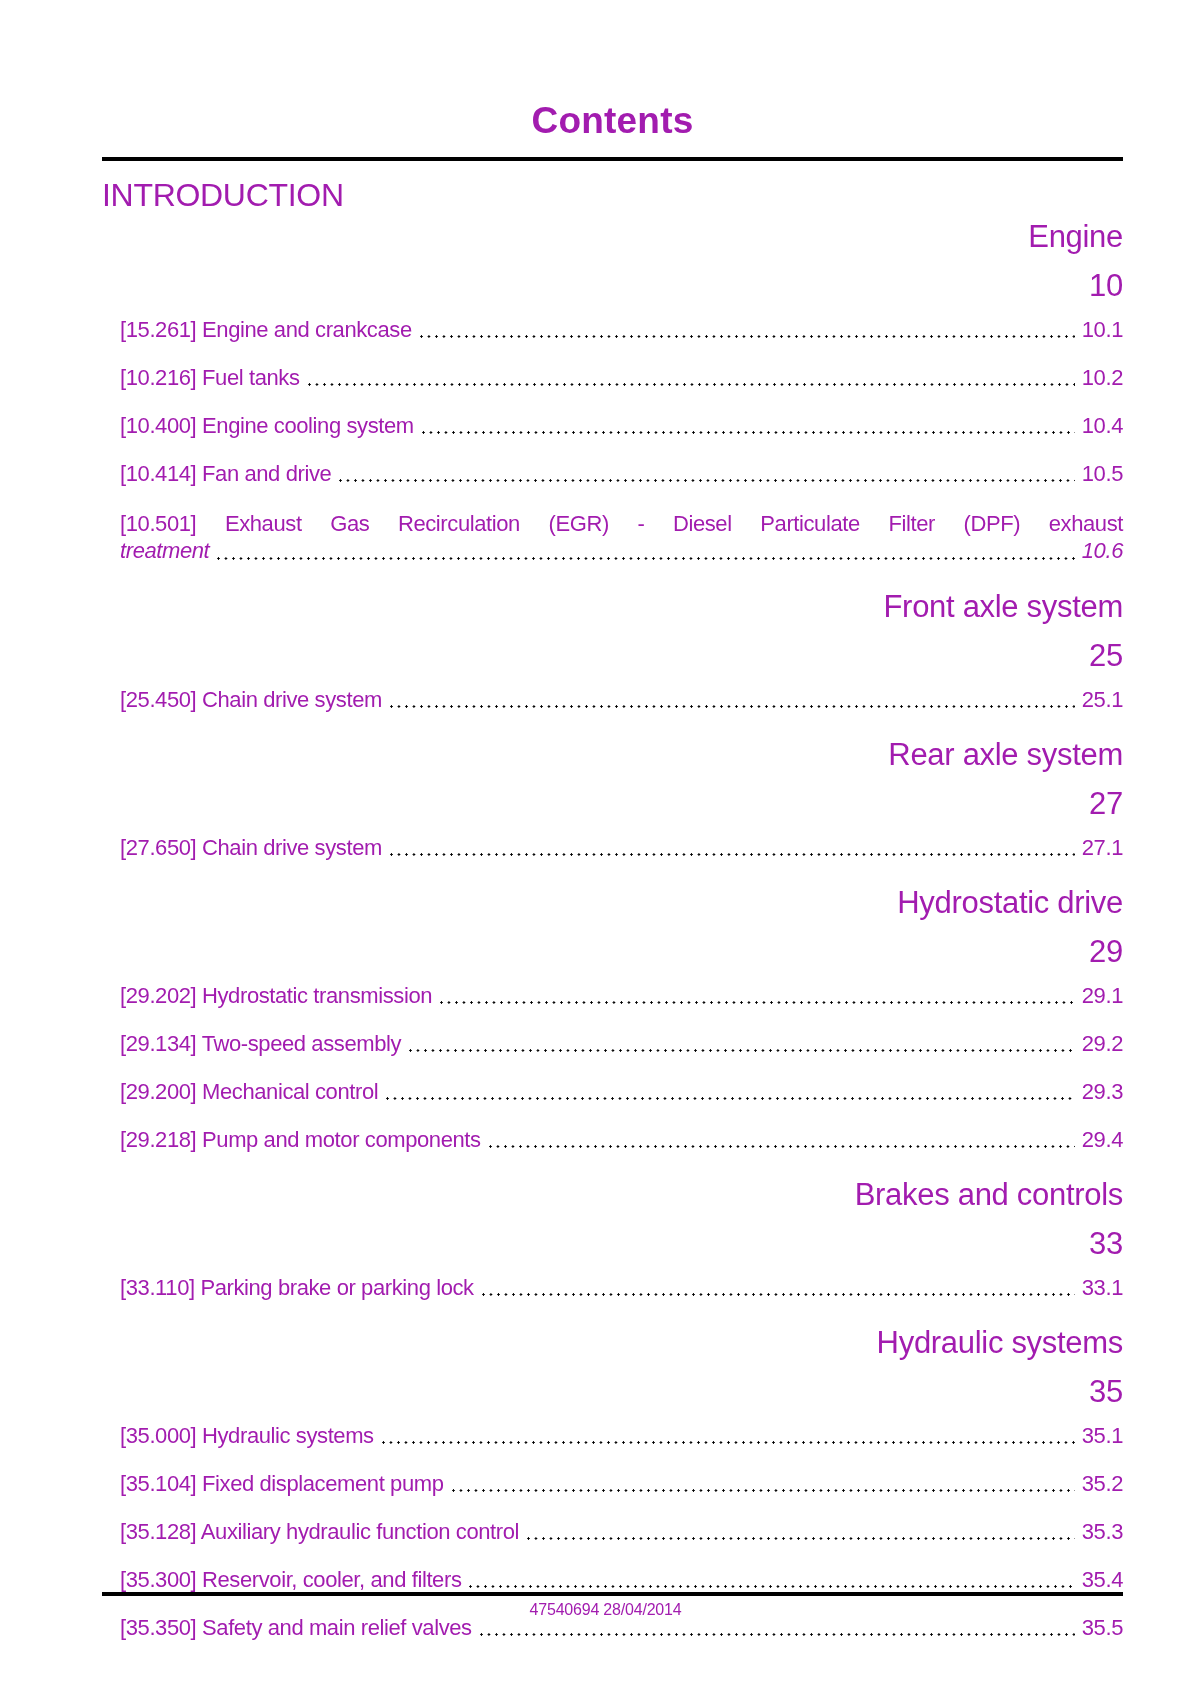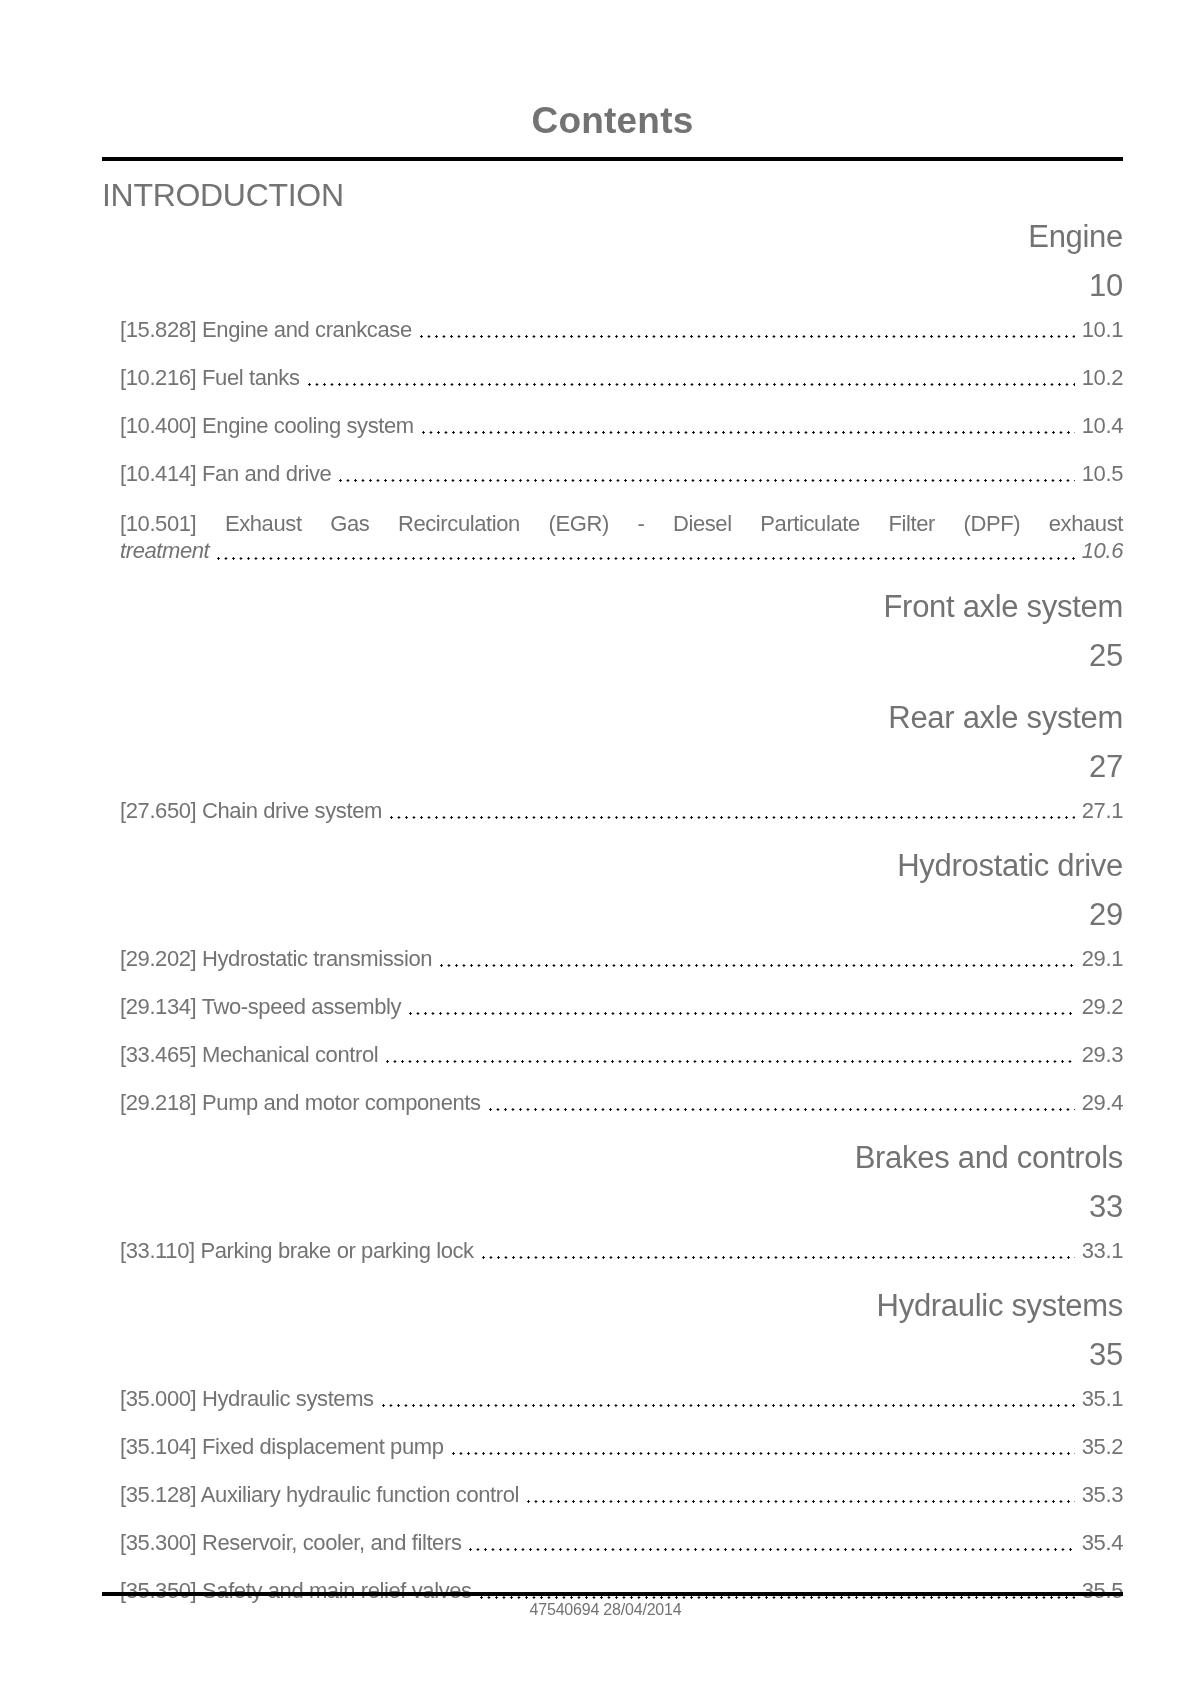--- a/index.html
+++ b/index.html
@@ -5,21 +5,21 @@
   html, body { margin: 0; padding: 0; background: #ffffff; }
   .page {
     position: relative;
     width: 1190px;
     height: 1684px;
     margin: 0 auto;
     background: #ffffff;
     box-sizing: border-box;
     padding: 98px 67px 0 102px;
     font-family: "Liberation Sans", sans-serif;
-    color: #737373;
+    color: #a21caf;
     overflow: hidden;
   }
 
   .doc-title {
     text-align: center;
     font-size: 37px;
     font-weight: bold;
     line-height: 46px;
     letter-spacing: 0.2px;
   }
@@ -121,21 +121,21 @@
   <div class="rule title-rule"></div>
 
   <div class="intro-heading">INTRODUCTION</div>
 
   <div class="sec">
     <span class="sec-title">Engine</span>
     <span class="lead lead-lg"></span>
     <span class="sec-page">10</span>
   </div>
   <div class="sub">
-    <span class="sub-label">[15.828] Engine and crankcase</span>
+    <span class="sub-label">[15.261] Engine and crankcase</span>
     <span class="lead"></span>
     <span class="sub-page">10.1</span>
   </div>
   <div class="sub">
     <span class="sub-label">[10.216] Fuel tanks</span>
     <span class="lead"></span>
     <span class="sub-page">10.2</span>
   </div>
   <div class="sub">
     <span class="sub-label">[10.400] Engine cooling system</span>
@@ -154,20 +154,25 @@
       <span class="lead"></span>
       <span class="sub-page">10.6</span>
     </div>
   </div>
 
   <div class="sec">
     <span class="sec-title">Front axle system</span>
     <span class="lead lead-lg"></span>
     <span class="sec-page">25</span>
   </div>
+  <div class="sub">
+    <span class="sub-label">[25.450] Chain drive system</span>
+    <span class="lead"></span>
+    <span class="sub-page">25.1</span>
+  </div>
 
   <div class="sec">
     <span class="sec-title">Rear axle system</span>
     <span class="lead lead-lg"></span>
     <span class="sec-page">27</span>
   </div>
   <div class="sub">
     <span class="sub-label">[27.650] Chain drive system</span>
     <span class="lead"></span>
     <span class="sub-page">27.1</span>
@@ -182,21 +187,21 @@
     <span class="sub-label">[29.202] Hydrostatic transmission</span>
     <span class="lead"></span>
     <span class="sub-page">29.1</span>
   </div>
   <div class="sub">
     <span class="sub-label">[29.134] Two-speed assembly</span>
     <span class="lead"></span>
     <span class="sub-page">29.2</span>
   </div>
   <div class="sub">
-    <span class="sub-label">[33.465] Mechanical control</span>
+    <span class="sub-label">[29.200] Mechanical control</span>
     <span class="lead"></span>
     <span class="sub-page">29.3</span>
   </div>
   <div class="sub">
     <span class="sub-label">[29.218] Pump and motor components</span>
     <span class="lead"></span>
     <span class="sub-page">29.4</span>
   </div>
 
   <div class="sec">

